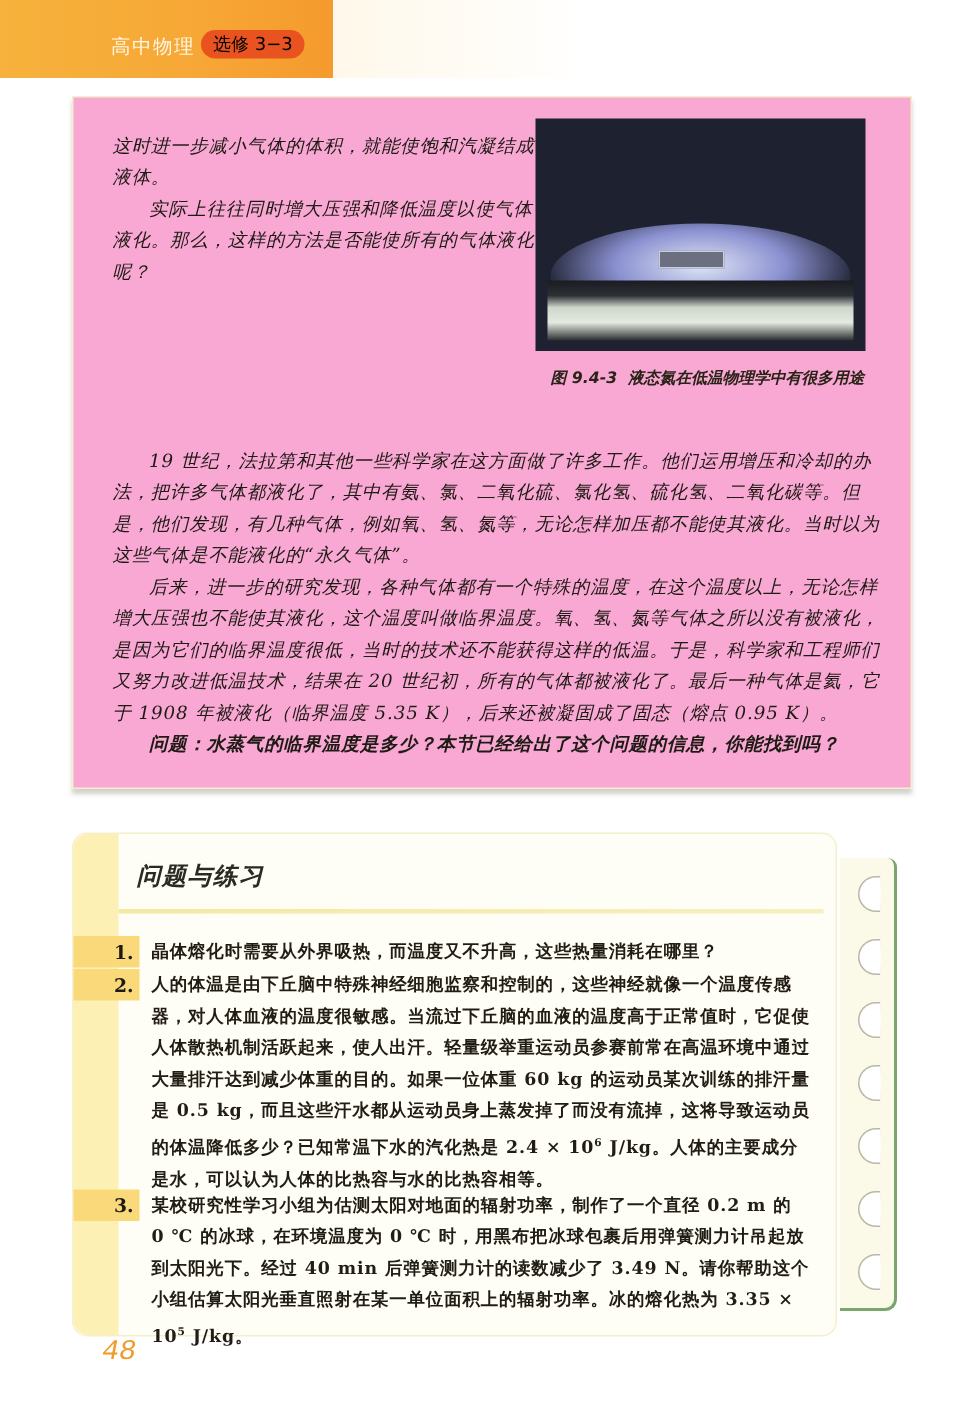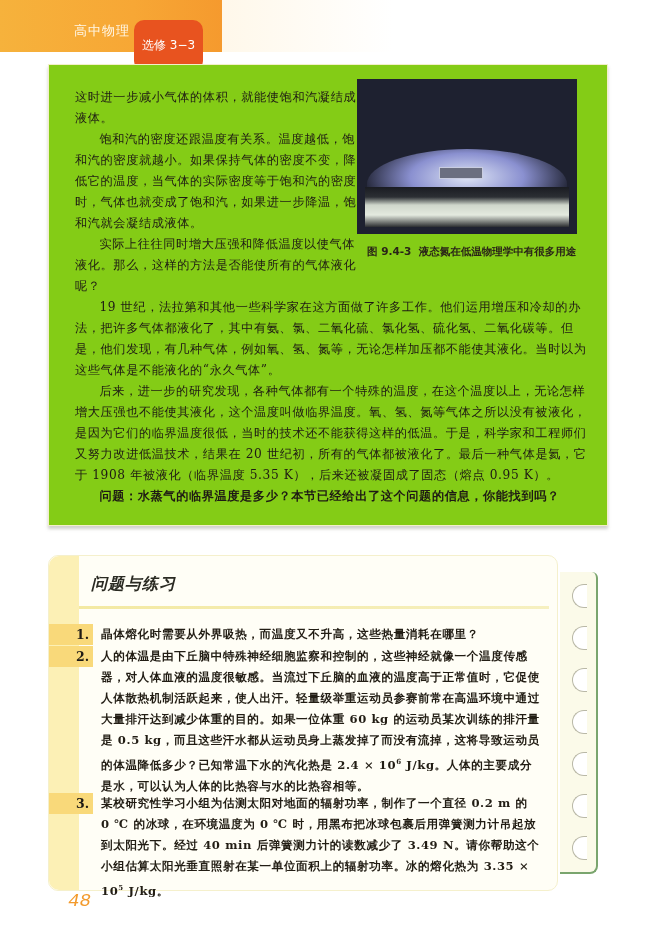--- a/index.html
+++ b/index.html
@@ -4,24 +4,24 @@
 <style>
   html, body { margin:0; padding:0; }
   body { width:650px; height:950px; background:#ffffff; position:relative; overflow:hidden;
          font-family:"DejaVu Serif","Liberation Serif",serif; color:#1e1a14; }
   .header-band { position:absolute; left:0; top:0; width:222px; height:52px;
          background:linear-gradient(90deg,#f6b23c 0%,#f7a735 60%,#f59a2e 100%); }
   .header-fade { position:absolute; left:222px; top:0; width:428px; height:52px;
          background:linear-gradient(90deg,#fff8ea 0%,#ffffff 40%); }
   .header-title { position:absolute; left:74px; top:22px; font-family:"DejaVu Sans",sans-serif;
          font-size:13px; color:#fff7e6; letter-spacing:1px;text-align:center; }
-  .header-badge { position:absolute; left:134px; top:20px; padding:17px 8px; border-radius:10px;
-         background:#e8531f; color:#ffffff; font-family:"DejaVu Sans",sans-serif; font-size:12px; }
-  .card-top { position:absolute; left:48px; top:64px; width:558px; height:460px; background:#84cc16;
-         border:1px solid #f3efc9; box-shadow:0 3px 3px rgba(120,120,110,0.35); }
+  .header-badge { position:absolute; left:134px; top:20px; padding:1px 8px; border-radius:10px;
+         background:#e8531f; color:#000000; font-family:"DejaVu Sans",sans-serif; font-size:12px; }
+  .card-top { position:absolute; left:48px; top:64px; width:558px; height:460px; background:#f9a8d4;
+         border:1px solid #f3efc9; box-shadow:0 3px 3px rgba(120,120,110,0.35);font-style:italic; }
   .body-text { font-size:12.2px; line-height:21px; letter-spacing:0.6px; }
   .p-left { position:absolute; left:26px; width:282px; }
   .p-full { position:absolute; left:26px; width:516px; }
   .indent { text-indent:2em; margin:0; }
   .noindent { margin:0; }
   .figure { position:absolute; left:308px; top:14px; width:220px; height:155px; background:#1e2130; overflow:hidden; }
   .fig-glow { position:absolute; left:10px; top:70px; width:200px; height:70px; border-radius:50% 50% 10px 10px;
          background:radial-gradient(ellipse at 50% 40%, #dfe6f5 0%, #8a90d0 40%, rgba(60,60,140,0) 75%); }
   .fig-magnet { position:absolute; left:82px; top:88px; width:42px; height:10px; background:#6b6f80; border:1px solid #c9cde0; }
   .fig-dish { position:absolute; left:8px; top:108px; width:204px; height:40px;
@@ -53,21 +53,20 @@
 <body>
 
 <div class="header-band"></div>
 <div class="header-fade"></div>
 <div class="header-title">高中物理</div>
 <div class="header-badge">选修 3−3</div>
 
 <div class="card-top">
   <div class="p-left body-text" style="top:22px;">
     <p class="noindent">这时进一步减小气体的体积，就能使饱和汽凝结成液体。</p>
-    <p class="indent">饱和汽的密度还跟温度有关系。温度越低，饱和汽的密度就越小。如果保持气体的密度不变，降低它的温度，当气体的实际密度等于饱和汽的密度时，气体也就变成了饱和汽，如果进一步降温，饱和汽就会凝结成液体。</p>
     <p class="indent">实际上往往同时增大压强和降低温度以使气体液化。那么，这样的方法是否能使所有的气体液化呢？</p>
   </div>
 
   <div class="figure">
     <div class="fig-glow"></div>
     <div class="fig-magnet"></div>
     <div class="fig-dish"></div>
   </div>
   <div class="figure-caption">
     <span>图 9.4-3</span>&nbsp;

